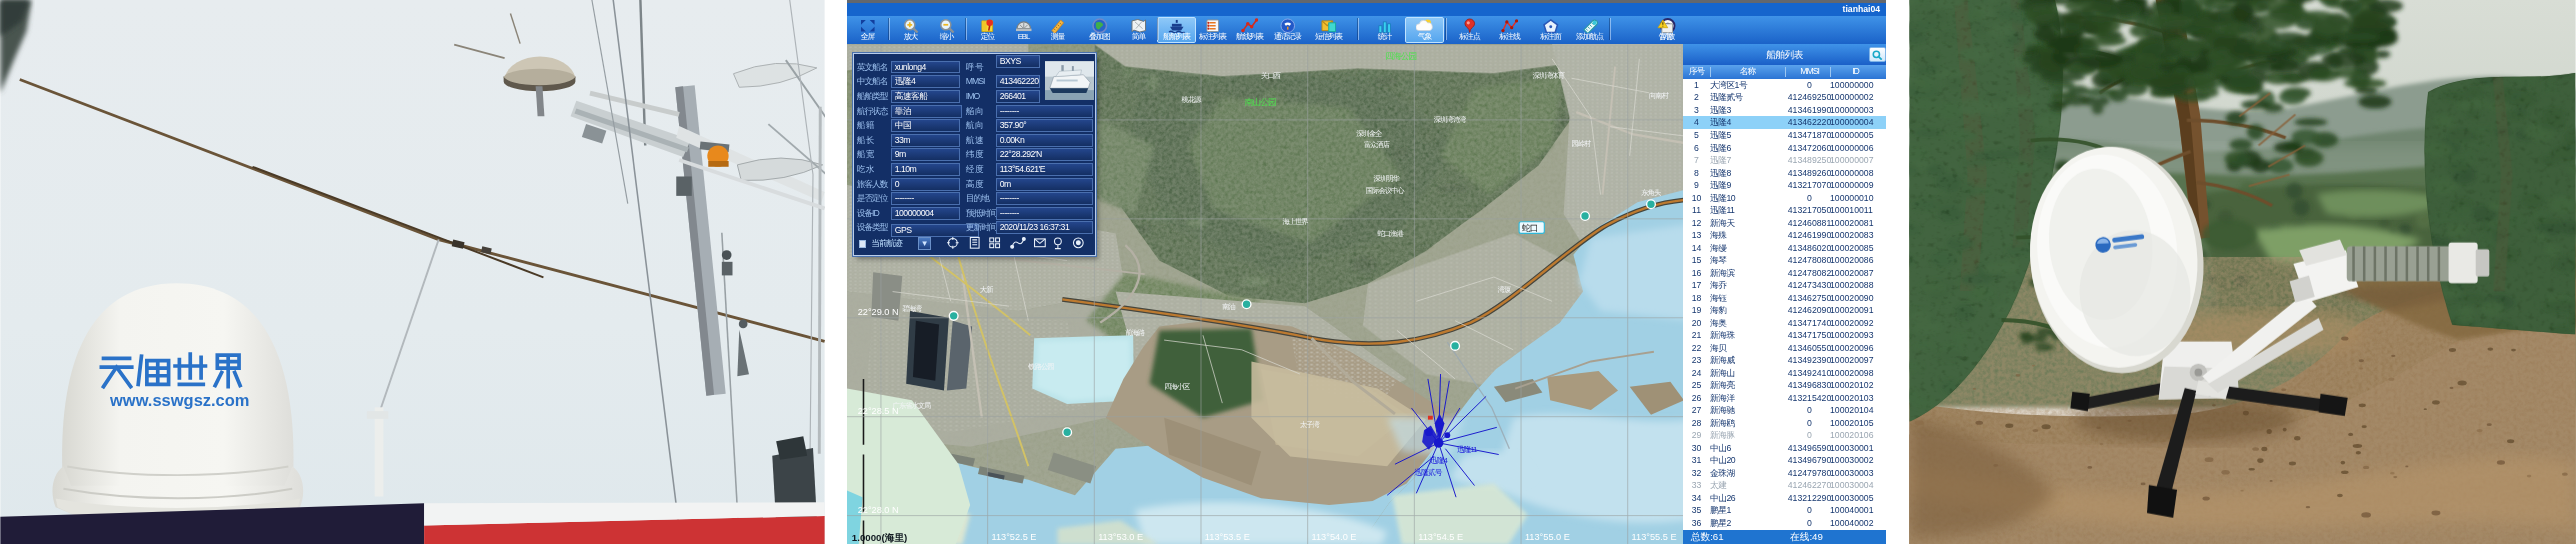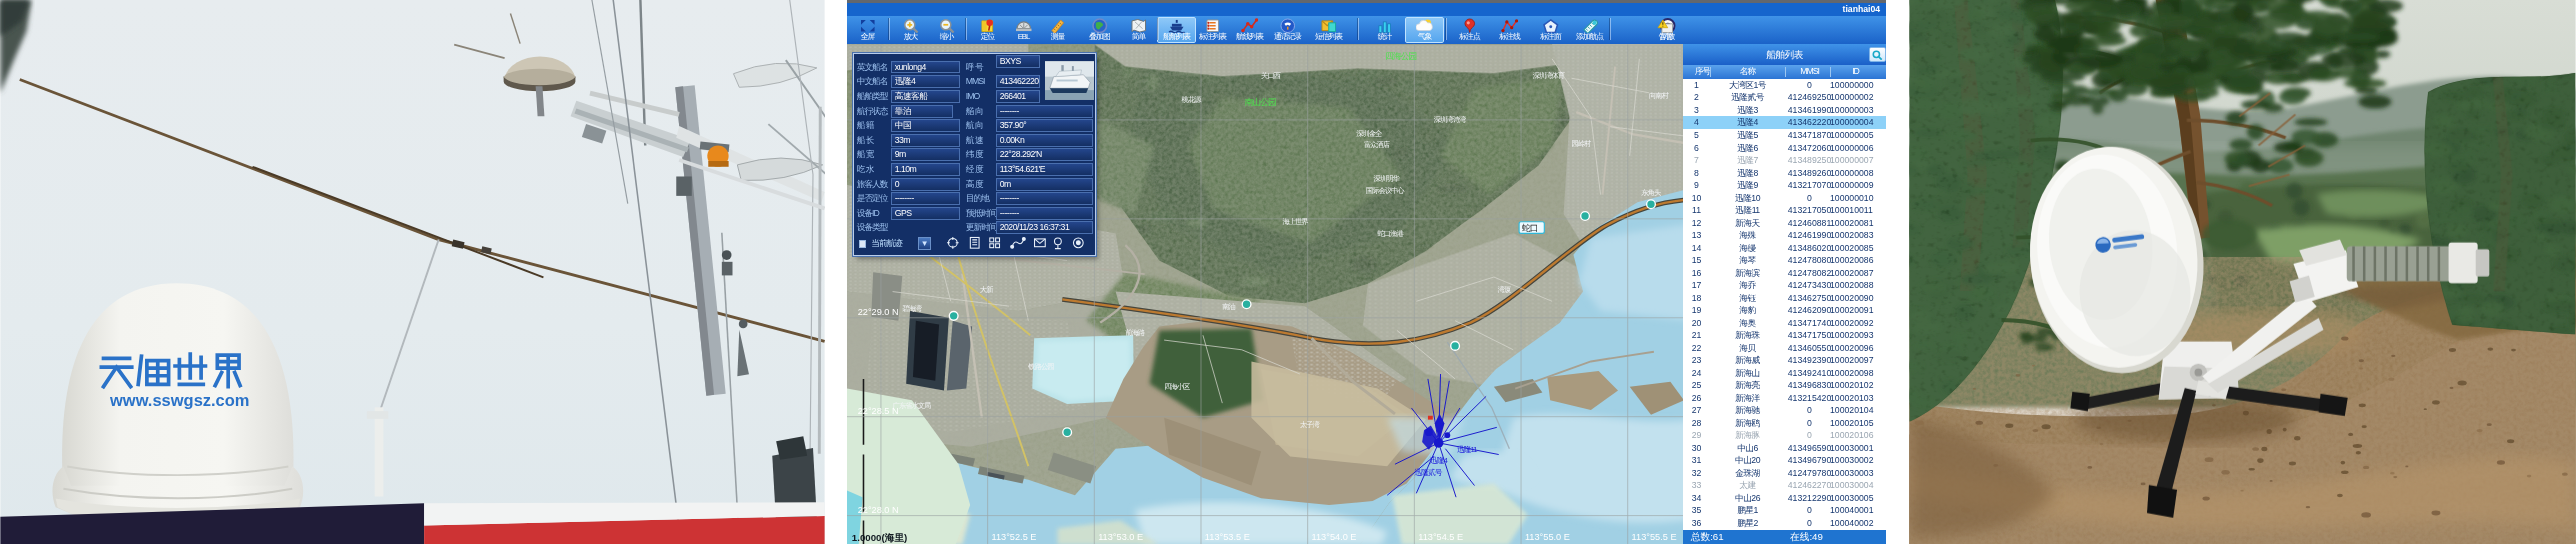--- a/index.html
+++ b/index.html
@@ -23,21 +23,21 @@
 .ival{position:absolute;height:12.6px;background:linear-gradient(#24468c,#142f63);border:1px solid #4a6fae;color:#fff;font-size:8.7px;line-height:10.7px;padding-left:2.9px;white-space:nowrap;letter-spacing:-0.5px}
 #tablepanel{position:absolute;left:836px;top:44px;width:203px;height:501px;background:#fff}
 #thead1{position:absolute;left:0;top:0;width:100%;height:21.3px;background:linear-gradient(#3f93e8,#1a5fc8);color:#fff;font-size:9.7px;text-align:center;line-height:21.3px;letter-spacing:-0.5px}
 #searchbox{position:absolute;right:0px;top:2.9px;width:17.5px;height:15.5px;background:linear-gradient(#fdfeff,#cfe8fb);border:1px solid #7fb4e8;border-radius:1.9px}
 #thead2{position:absolute;left:0;top:21.3px;width:100%;height:13.6px;background:linear-gradient(#5aa2ec,#2b74d4);color:#fff;font-size:8.7px;line-height:13.6px}
 #thead2 span{position:absolute;top:0;letter-spacing:-1px}
 #thead2 i{position:absolute;top:1.9px;width:1px;height:9.7px;background:#9cc6f0}
 .trow{position:absolute;left:0;width:100%;height:12.6px;font-size:8.7px;color:#16376f;line-height:12.6px}
 .trow span{position:absolute;top:0}
 .trow .c1{left:0;width:27px;text-align:center}
-.trow .c2{left:27px;width:75px;text-align:center;letter-spacing:-0.5px}
+.trow .c2{left:27px;width:75px;text-align:left;letter-spacing:-0.5px}
 .trow .c3{left:102px;width:49px;text-align:center}
 .trow .c4{left:147px;width:51px;text-align:left}
 .trow.off{color:#9aa6b2}
 .trow.sel{background:#8dd1f8}
 #tfoot{position:absolute;left:0;top:486px;width:100%;height:14.6px;background:#1f74d0;color:#fff;font-size:9.7px;line-height:14.6px}
 </style></head>
 <body>
 <div id="root">
 <svg class="abs" style="left:0;top:0" width="825" height="544" viewBox="0 0 850 561">
 <defs>
@@ -596,21 +596,21 @@
         <span class="ival" style="left:142px;top:1px;width:44px">BXYS</span>
         <span class="ilab" style="left:2.9px;top:21.4px">中文船名</span>
         <span class="ival" style="left:37px;top:21.4px;width:69px">迅隆4</span>
         <span class="ilab" style="left:112px;top:21.4px">MMSI</span>
         <span class="ival" style="left:142px;top:21.4px;width:44px">413462220</span>
         <span class="ilab" style="left:2.9px;top:36px">船舶类型</span>
         <span class="ival" style="left:37px;top:36px;width:69px">高速客船</span>
         <span class="ilab" style="left:112px;top:36px">IMO</span>
         <span class="ival" style="left:142px;top:36px;width:44px">266401</span>
         <span class="ilab" style="left:2.9px;top:51px">航行状态</span>
-        <span class="ival" style="left:37px;top:51px;width:62px">靠泊</span>
+        <span class="ival" style="left:37px;top:51px;width:71px">靠泊</span>
         <span class="ilab" style="left:112px;top:51px">艏 向</span>
         <span class="ival" style="left:142px;top:51px;width:97px">--------</span>
         <span class="ilab" style="left:2.9px;top:65px">船 籍</span>
         <span class="ival" style="left:37px;top:65px;width:69px">中国</span>
         <span class="ilab" style="left:112px;top:65px">航 向</span>
         <span class="ival" style="left:142px;top:65px;width:97px">357.90°</span>
         <span class="ilab" style="left:2.9px;top:80px">船 长</span>
         <span class="ival" style="left:37px;top:80px;width:69px">33m</span>
         <span class="ilab" style="left:112px;top:80px">航 速</span>
         <span class="ival" style="left:142px;top:80px;width:97px">0.00Kn</span>
@@ -628,21 +628,21 @@
         <span class="ival" style="left:142px;top:124px;width:97px">0m</span>
         <span class="ilab" style="left:2.9px;top:138px">是否定位</span>
         <span class="ival" style="left:37px;top:138px;width:69px">--------</span>
         <span class="ilab" style="left:112px;top:138px">目的地</span>
         <span class="ival" style="left:142px;top:138px;width:97px">--------</span>
         <span class="ilab" style="left:2.9px;top:153px">设备ID</span>
         <span class="ival" style="left:37px;top:153px;width:69px">100000004</span>
         <span class="ilab" style="left:112px;top:153px">预抵时间</span>
         <span class="ival" style="left:142px;top:153px;width:97px">--------</span>
         <span class="ilab" style="left:2.9px;top:167px">设备类型</span>
-        <span class="ival" style="left:37px;top:153px;width:69px">GPS</span>
+        <span class="ival" style="left:37px;top:170px;width:88px">GPS</span>
         <span class="ilab" style="left:112px;top:167px">更新时间</span>
         <span class="ival" style="left:142px;top:167px;width:97px">2020/11/23 16:37:31</span>
         <svg class="abs" style="left:191px;top:6.8px" width="49" height="39" viewBox="0 0 51 40">
 <rect width="51" height="40" fill="#b9c6ce"></rect>
           <rect width="51" height="16" fill="#dfe7ec"></rect>
 <rect y="30" width="51" height="10" fill="#8ba4b4"></rect>
 <path d="M5,28 L9,16 L40,14 L47,22 L45,28 Z" fill="#f2f5f7" stroke="#7a8a98" stroke-width="0.5"></path>
 <path d="M11,16 L37,14 L38,9 L15,10.5 Z" fill="#e8eef2" stroke="#9aa8b4" stroke-width="0.5"></path>
 <path d="M5,28 L45,28 L43,33 L8,33 Z" fill="#1d3a5e"></path>
 <rect x="17" y="4" width="2.5" height="6" fill="#8a9aa8"></rect>
@@ -673,21 +673,21 @@
       </div>
       <div id="tablepanel">
         <div id="thead1">船舶列表</div>
         <div id="searchbox">
           <svg class="abs" style="left:2.9px;top:1.9px" width="10.7" height="10.7" viewBox="0 0 11 11">
             <circle cx="4.5" cy="4.5" r="3.2" fill="none" stroke="#18a8c8" stroke-width="1.6"></circle>
             <path d="M7,7 L10,10" stroke="#18a8c8" stroke-width="1.8"></path>
           </svg>
         </div>
         <div id="thead2">
-          <span style="left:0;width:27px;text-align:right">序号</span>
+          <span style="left:0;width:27px;text-align:center">序号</span>
           <span style="left:27px;width:75px;text-align:center">名称</span>
           <span style="left:102px;width:49px;text-align:center">MMSI</span>
           <span style="left:147px;width:51px;text-align:center">ID</span>
           <i style="left:27px"></i>
           <i style="left:102px"></i>
           <i style="left:147px"></i>
         </div>
         <div class="trow" style="top:35px">
           <span class="c1">1</span>
           <span class="c2">大湾区1号</span>

